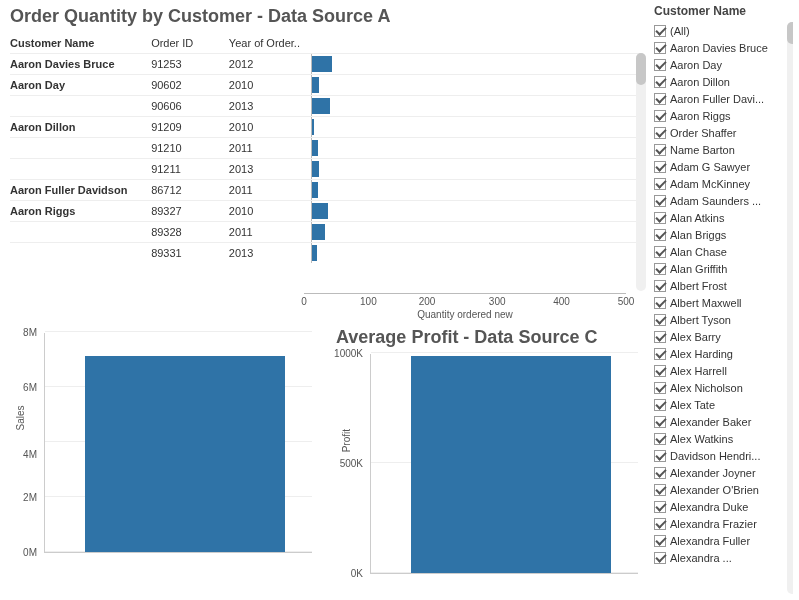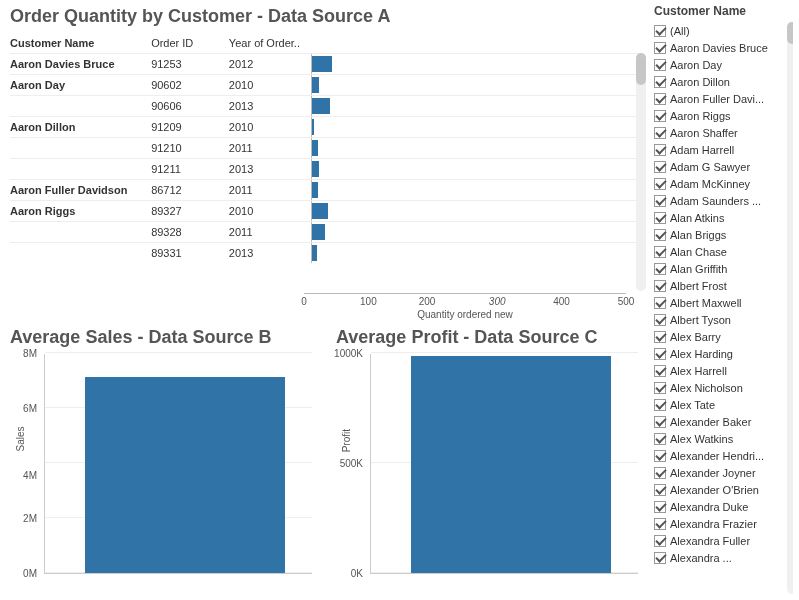--- a/index.html
+++ b/index.html
@@ -340,32 +340,31 @@
       <div class="top-scroll">
         <div class="thumb"></div>
       </div>
     </div>
 
     <div class="x-axis">
       <div class="x-ticks" id="x-ticks">
           <span class="x-tick" style="left: 0px;">0</span>
           <span class="x-tick" style="left: 64.4px;">100</span>
           <span class="x-tick" style="left: 123px;">200</span>
-          <span class="x-tick" style="left: 193.2px; font-style: italic;">300</span>
+          <span class="x-tick" style="left: 193.2px;">300</span>
           <span class="x-tick" style="left: 257.6px;">400</span>
           <span class="x-tick" style="left: 322px;">500</span>
         </div>
       <div class="x-label">Quantity ordered new</div>
     </div>
   </div>
 
   <div class="bottom-row">
 
     <div class="mini-chart">
-      <div class="chart-title">Average Sales - Data Source B</div>
       <div class="mini-plot" id="sales-plot">
         <div class="y-axis-label">Sales</div>
       <div class="y-grid" style="bottom: 0px;"></div>
           <div class="y-tick" style="bottom: 0px;">0M</div>
           <div class="y-grid" style="bottom: 55px;"></div>
           <div class="y-tick" style="bottom: 55px; text-align: center;">2M</div>
           <div class="y-grid" style="bottom: 110px;"></div>
           <div class="y-tick" style="bottom: 98px;">4M</div>
           <div class="y-grid" style="bottom: 165px;"></div>
           <div class="y-tick" style="bottom: 165px;">6M</div>
@@ -417,25 +416,25 @@
       <div class="filter-item">
         <span class="chk"></span>
         <span class="filter-item-label">Aaron Fuller Davi...</span>
       </div>
       <div class="filter-item">
         <span class="chk"></span>
         <span class="filter-item-label">Aaron Riggs</span>
       </div>
       <div class="filter-item">
         <span class="chk"></span>
-        <span class="filter-item-label">Aaron Shaffer</span>
-      </div>
-      <div class="filter-item">
-        <span class="chk"></span>
-        <span class="filter-item-label">Adam Harrell</span>
+        <span class="filter-item-label">Order Shaffer</span>
+      </div>
+      <div class="filter-item">
+        <span class="chk"></span>
+        <span class="filter-item-label">Name Barton</span>
       </div>
       <div class="filter-item">
         <span class="chk"></span>
         <span class="filter-item-label">Adam G Sawyer</span>
       </div>
       <div class="filter-item">
         <span class="chk"></span>
         <span class="filter-item-label">Adam McKinney</span>
       </div>
       <div class="filter-item">
@@ -493,21 +492,21 @@
       <div class="filter-item">
         <span class="chk"></span>
         <span class="filter-item-label">Alexander Baker</span>
       </div>
       <div class="filter-item">
         <span class="chk"></span>
         <span class="filter-item-label">Alex Watkins</span>
       </div>
       <div class="filter-item">
         <span class="chk"></span>
-        <span class="filter-item-label">Alexander Hendri...</span>
+        <span class="filter-item-label">Davidson Hendri...</span>
       </div>
       <div class="filter-item">
         <span class="chk"></span>
         <span class="filter-item-label">Alexander Joyner</span>
       </div>
       <div class="filter-item">
         <span class="chk"></span>
         <span class="filter-item-label">Alexander O'Brien</span>
       </div>
       <div class="filter-item">

